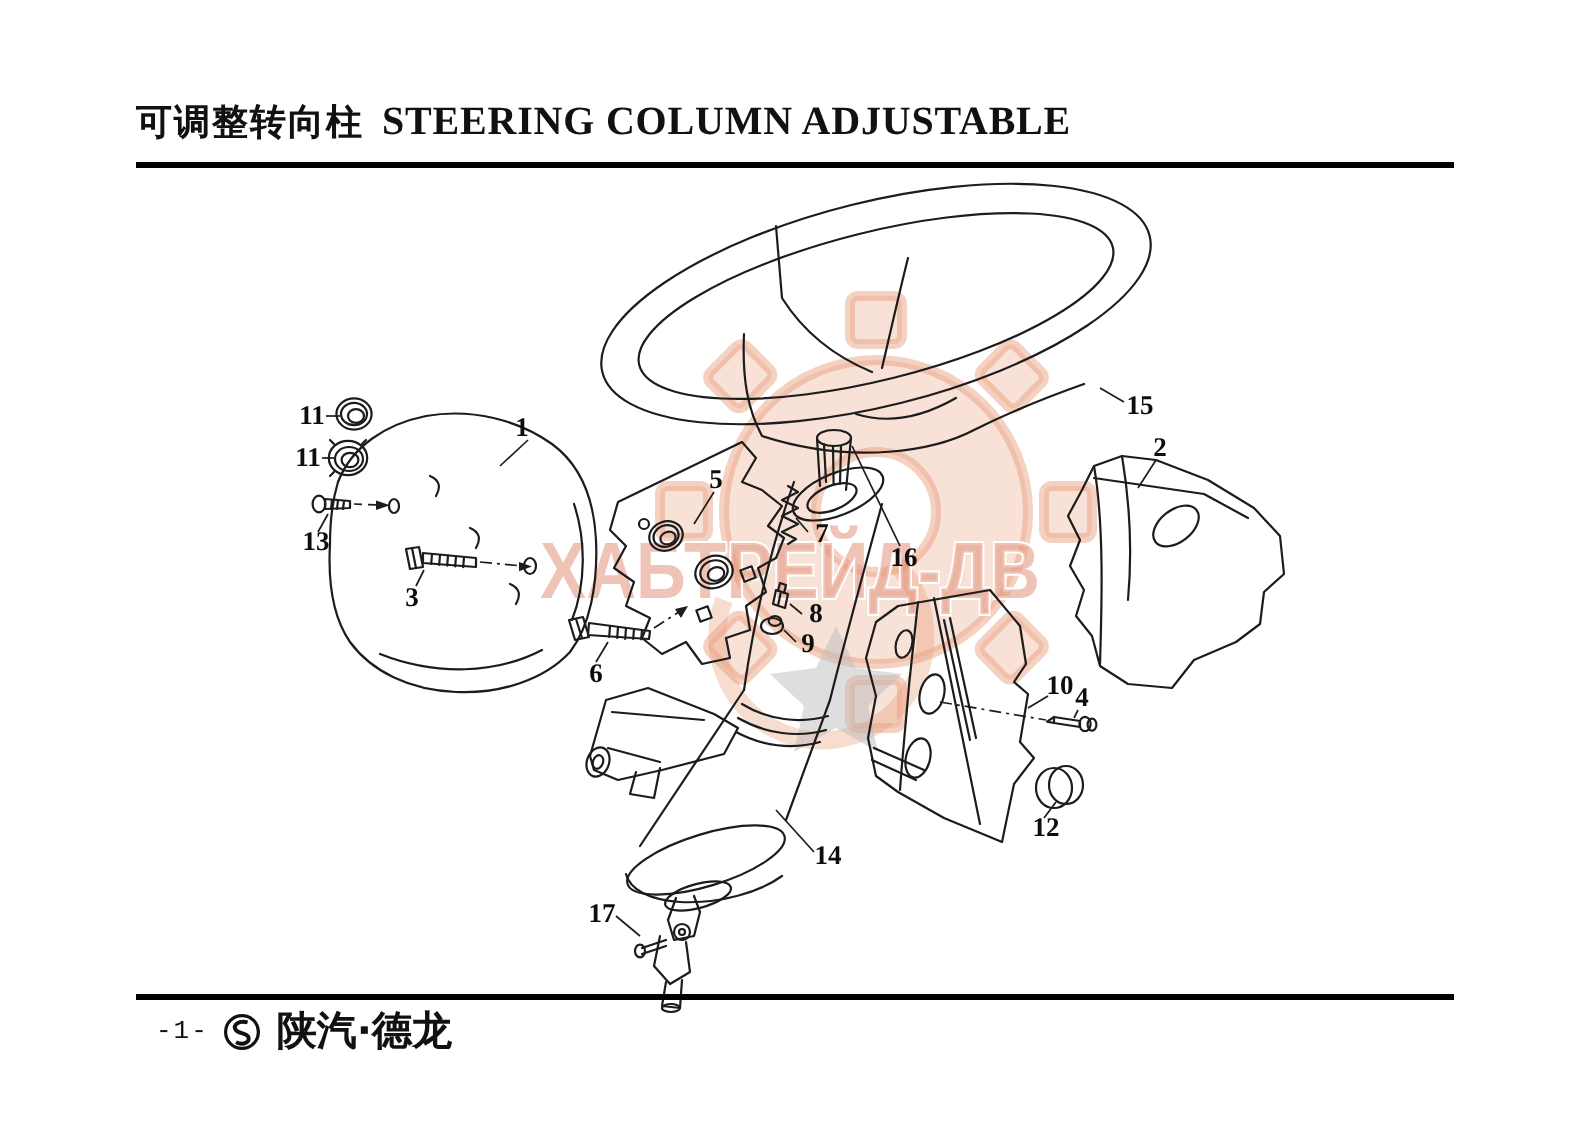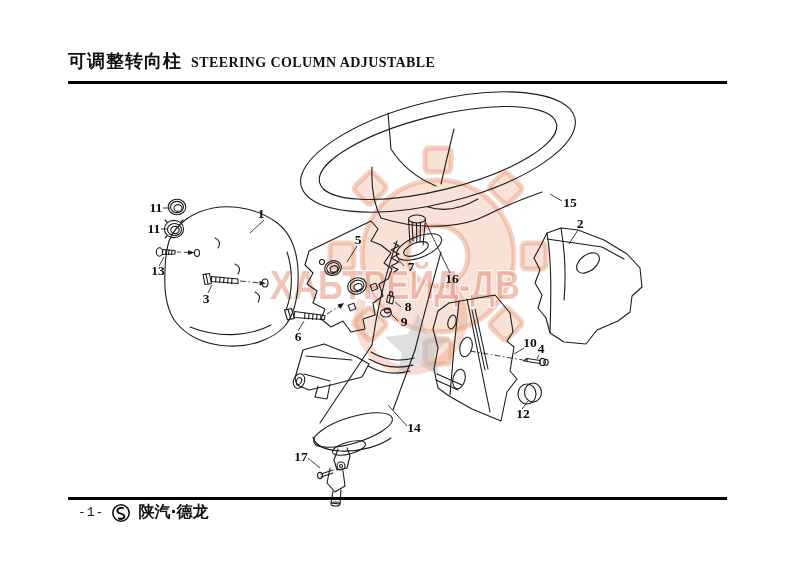--- a/index.html
+++ b/index.html
@@ -1,26 +1,26 @@
 <!DOCTYPE html>
 <html><head>
 <meta charset="utf-8">
 <style>
   html,body{margin:0;padding:0;background:#e8e8e8;}
   .page{position:relative;width:793px;height:561px;background:#ffffff;overflow:hidden;
         font-family:"Liberation Serif",serif;color:#111;}
   .header{position:absolute;left:68px;top:49px;white-space:nowrap;}
   .title-cn{font-weight:bold;font-size:18px;font-family:"DejaVu Sans","Liberation Sans",sans-serif;letter-spacing:1px;}
-  .title-en{font-weight:bold;font-size:14px;margin-left:9px;letter-spacing:.4px;font-family:"Liberation Serif",serif;}
+  .title-en{font-weight:bold;font-size:20px;margin-left:9px;letter-spacing:.4px;font-family:"Liberation Serif",serif;}
   .rule{position:absolute;left:68px;width:659px;height:3px;background:#000;}
   .rule-top{top:81px;}
   .rule-bottom{top:497px;}
   .footer{position:absolute;left:78px;top:502px;display:flex;align-items:center;gap:7px;}
   .page-num{font-size:13px;letter-spacing:1px;font-family:"Liberation Mono",monospace;}
-  .brand{font-weight:bold;font-size:16px;font-family:"DejaVu Sans","Liberation Sans",sans-serif;}
+  .brand{font-weight:bold;font-size:20px;font-family:"DejaVu Sans","Liberation Sans",sans-serif;}
   svg.diagram{position:absolute;left:0;top:0;}
   .art{stroke:#1c1c1c;stroke-width:1.1;fill:none;stroke-linecap:round;stroke-linejoin:round;}
   .leaders{stroke:#1c1c1c;stroke-width:.85;fill:none;}
   .dashdot{stroke-dasharray:6 2.5 1.5 2.5;}
   .dash{stroke-dasharray:4 3;}
   .arrow{fill:#1c1c1c;stroke:none;}
   .labels text{font:bold 13.5px "Liberation Serif",serif;fill:#0d0d0d;}
   .wm-text{font:bold 40px "Liberation Sans",sans-serif;paint-order:stroke;stroke:#ffffff;stroke-width:2px;fill-opacity:.55;}
   .wm-gear{fill-opacity:.30;stroke-opacity:.45;stroke-width:5;}
   .wm-star{fill-opacity:.48;stroke:none;}

